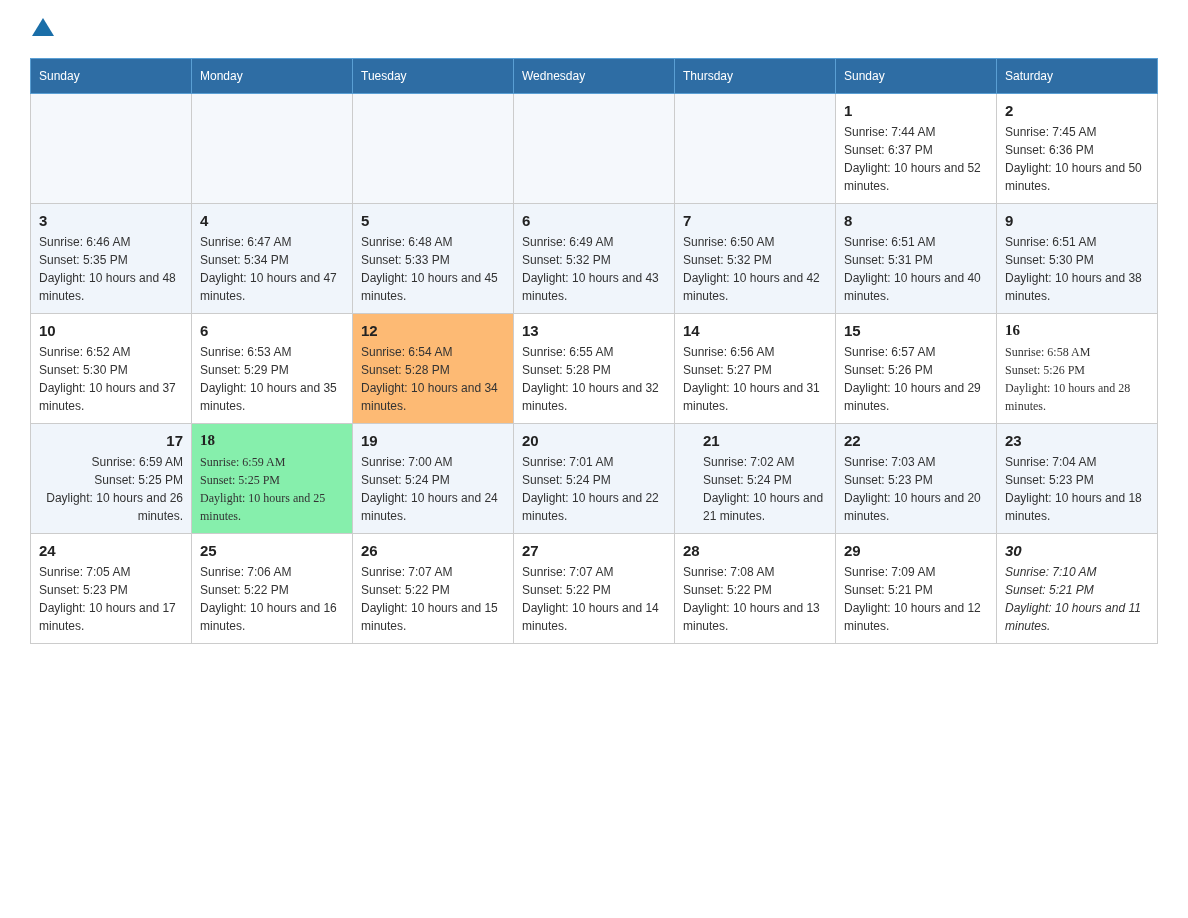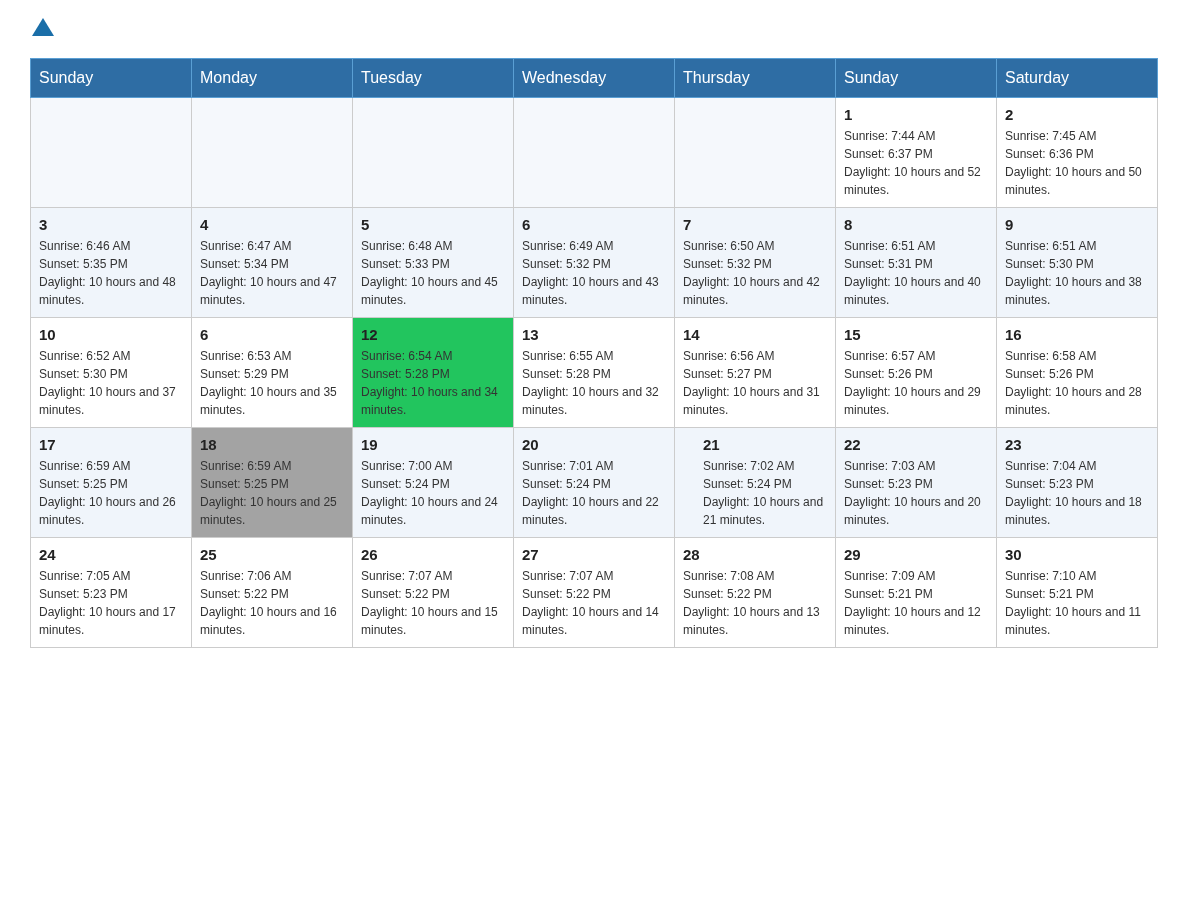--- a/index.html
+++ b/index.html
@@ -50,21 +50,21 @@
     }
     .calendar {
       width: 100%;
       border-collapse: collapse;
       border: 1px solid #aaa;
     }
     .calendar th {
       background-color: #2e6da4;
       color: #fff;
       padding: 10px 8px;
-      font-size: 16px;
+      font-size: 12px;
       font-weight: normal;
       text-align: left;
       border: 1px solid #5a9fd4;
     }
     .calendar td {
       vertical-align: top;
       padding: 8px;
       border: 1px solid #ccc;
       width: 14.28%;
       min-height: 110px;
@@ -175,47 +175,47 @@
       </tr>
       <tr>
         <td style="background-color: rgb(255, 255, 255);">
           <div class="day-number">10</div>
           <div class="day-info">Sunrise: 6:52 AM<br>Sunset: 5:30 PM<br>Daylight: 10 hours and 37 minutes.</div>
         </td>
         <td style="background-color: rgb(255, 255, 255);">
           <div class="day-number">6</div>
           <div class="day-info">Sunrise: 6:53 AM<br>Sunset: 5:29 PM<br>Daylight: 10 hours and 35 minutes.</div>
         </td>
-        <td style="background-color: #22c55e; margin-top: 37px;">
+        <td style="background-color: #fdba74; margin-top: 37px;">
           <div class="day-number">12</div>
           <div class="day-info">Sunrise: 6:54 AM<br>Sunset: 5:28 PM<br>Daylight: 10 hours and 34 minutes.</div>
         </td>
         <td style="background-color: rgb(255, 255, 255);">
           <div class="day-number">13</div>
           <div class="day-info">Sunrise: 6:55 AM<br>Sunset: 5:28 PM<br>Daylight: 10 hours and 32 minutes.</div>
         </td>
         <td style="background-color: rgb(255, 255, 255); border-radius: 13px;">
           <div class="day-number">14</div>
           <div class="day-info">Sunrise: 6:56 AM<br>Sunset: 5:27 PM<br>Daylight: 10 hours and 31 minutes.</div>
         </td>
         <td style="background-color: rgb(255, 255, 255);">
           <div class="day-number">15</div>
           <div class="day-info">Sunrise: 6:57 AM<br>Sunset: 5:26 PM<br>Daylight: 10 hours and 29 minutes.</div>
         </td>
-        <td style="background-color: rgb(255, 255, 255);">
+        <td style="background-color: rgb(255, 255, 255); font-family: Liberation Serif, serif;">
           <div class="day-number">16</div>
           <div class="day-info">Sunrise: 6:58 AM<br>Sunset: 5:26 PM<br>Daylight: 10 hours and 28 minutes.</div>
         </td>
       </tr>
       <tr>
-        <td style="background-color: rgb(240, 245, 251);">
+        <td style="background-color: rgb(240, 245, 251); text-align: right;">
           <div class="day-number">17</div>
           <div class="day-info">Sunrise: 6:59 AM<br>Sunset: 5:25 PM<br>Daylight: 10 hours and 26 minutes.</div>
         </td>
-        <td style="background-color: #a3a3a3;">
+        <td style="background-color: #86efac; font-family: Liberation Serif, serif;">
           <div class="day-number">18</div>
           <div class="day-info">Sunrise: 6:59 AM<br>Sunset: 5:25 PM<br>Daylight: 10 hours and 25 minutes.</div>
         </td>
         <td style="background-color: rgb(240, 245, 251);">
           <div class="day-number">19</div>
           <div class="day-info">Sunrise: 7:00 AM<br>Sunset: 5:24 PM<br>Daylight: 10 hours and 24 minutes.</div>
         </td>
         <td style="background-color: rgb(240, 245, 251);">
           <div class="day-number">20</div>
           <div class="day-info">Sunrise: 7:01 AM<br>Sunset: 5:24 PM<br>Daylight: 10 hours and 22 minutes.</div>
@@ -251,19 +251,19 @@
           <div class="day-info">Sunrise: 7:07 AM<br>Sunset: 5:22 PM<br>Daylight: 10 hours and 14 minutes.</div>
         </td>
         <td style="background-color: rgb(255, 255, 255);">
           <div class="day-number">28</div>
           <div class="day-info">Sunrise: 7:08 AM<br>Sunset: 5:22 PM<br>Daylight: 10 hours and 13 minutes.</div>
         </td>
         <td style="background-color: rgb(255, 255, 255);">
           <div class="day-number">29</div>
           <div class="day-info">Sunrise: 7:09 AM<br>Sunset: 5:21 PM<br>Daylight: 10 hours and 12 minutes.</div>
         </td>
-        <td style="background-color: rgb(255, 255, 255);">
+        <td style="background-color: rgb(255, 255, 255); font-style: italic;">
           <div class="day-number">30</div>
           <div class="day-info">Sunrise: 7:10 AM<br>Sunset: 5:21 PM<br>Daylight: 10 hours and 11 minutes.</div>
         </td>
       </tr>
     </tbody>
 </table>
 
 </body></html>

